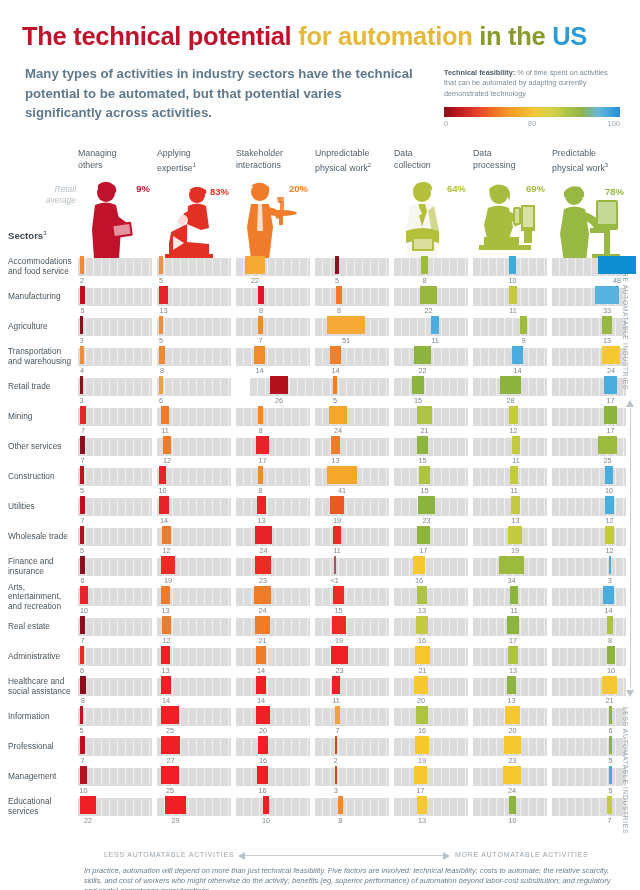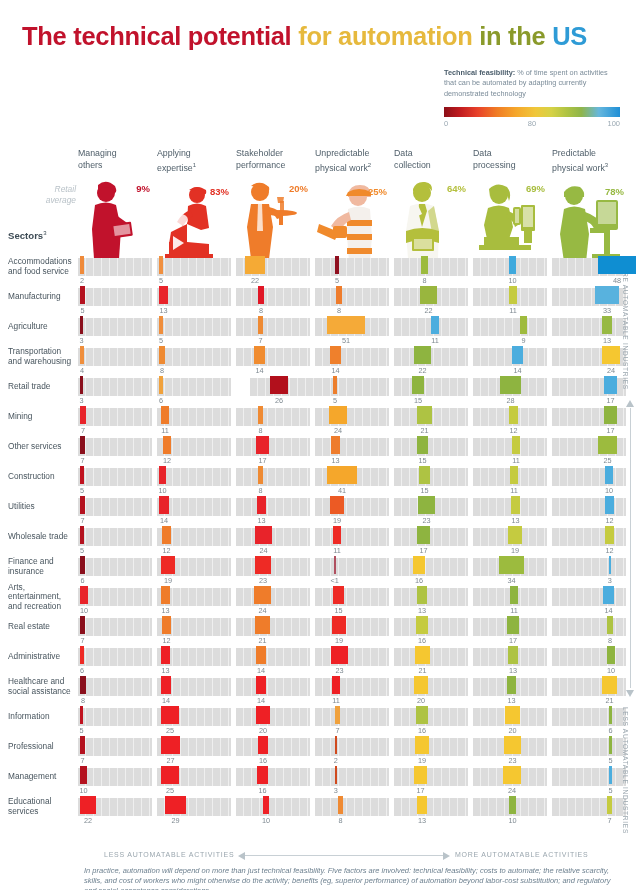--- a/index.html
+++ b/index.html
@@ -165,20 +165,21 @@
 </style>
 </head>
 <body>
 
 <div id="page">
 
   <div class="title">
     <span class="t1">The technical potential</span><span class="t2"> for automation</span><span class="t3"> in the</span><span class="t4"> US</span>
   </div>
 
+  <div class="subtitle">Many types of activities in industry sectors have the technical potential to be automated, but that potential varies significantly across activities.</div>
 
   <div class="legend">
     <div class="legend-text">
       <b>Technical feasibility:</b><span> % of time spent on activities that can be automated by adapting currently demonstrated technology</span>
     </div>
     <div class="legend-bar"></div>
     <div class="legend-ticks">
       <span class="lt0">0</span>
       <span class="lt50">80</span>
       <span class="lt100">100</span>
@@ -218,53 +219,38 @@
       <path d="M12 58 L12 72 L52 72 L52 60 L30 58 Z" fill="#e23124"></path>
       <path d="M33 26 Q24 30 20 38 L26 42 Q31 34 36 32 Z" fill="#e23124"></path>
       <ellipse cx="24" cy="36" rx="7" ry="6" fill="#ffffff" opacity="0.82"></ellipse>
       <path d="M8 70 L56 70 L56 78 L8 78 Z" fill="#e23124"></path>
       <path d="M16 52 l11 7 -11 7 Z" fill="#ffffff" opacity="0.9"></path>
     </svg>
           <div class="col-pct" style="color: rgb(226, 49, 36);">83%</div>
         </div>
       </div>
       <div class="col-head" style="left: 236px;">
-        <div class="col-title"><span>Stakeholder</span><br><span>performance</span></div>
+        <div class="col-title"><span>Stakeholder</span><br><span>interactions</span></div>
         <div class="col-fig">
           <svg width="62" height="78" viewBox="0 0 62 78">
       <circle cx="24" cy="11" r="9" fill="#ef7c2a"></circle>
       <path d="M15 5 Q24 -2 33 6 Q34 11 31 10 Q28 5 22 6 Z" fill="#ef7c2a"></path>
       <path d="M15 23 L33 23 L37 46 L33 78 L15 78 L11 46 Z" fill="#ef7c2a"></path>
       <path d="M22 23 L26 23 L27 50 L21 50 Z" fill="#ffffff" opacity="0.75"></path>
       <path d="M33 26 Q44 28 47 36 L41 38 Q38 32 32 32 Z" fill="#ef7c2a"></path>
       <rect x="43" y="34" width="4" height="10" fill="#ef7c2a"></rect>
       <ellipse cx="45" cy="32" rx="16" ry="3" fill="#ef7c2a"></ellipse>
       <rect x="44" y="20" width="4" height="11" fill="#ef7c2a" opacity="0.85"></rect>
       <path d="M41 16 l7 0 -1 6 -5 0 Z" fill="#ef7c2a" opacity="0.85"></path>
     </svg>
           <div class="col-pct" style="color: rgb(239, 124, 42);">20%</div>
         </div>
       </div>
       <div class="col-head" style="left: 315px;">
         <div class="col-title"><span>Unpredictable</span><br><span>physical work</span><sup>2</sup></div>
-        <div class="col-fig">
-          <svg width="66" height="78" viewBox="0 0 66 78">
-      <circle cx="43" cy="13" r="9" fill="#f0b9a0"></circle>
-      <path d="M33 10 Q35 1 45 1 Q55 1 56 10 L56 13 L33 13 Z" fill="#f0b9a0"></path>
-      <path d="M31 12 L56 12 L56 8 Q44 2 33 8 Z" fill="#f08a2c"></path>
-      <path d="M33 25 Q44 20 55 25 L57 52 L55 78 L34 78 L32 52 Z" fill="#f4f0ec"></path>
-      <rect x="32" y="36" width="25" height="6" fill="#f08a2c"></rect>
-      <rect x="32" y="50" width="25" height="6" fill="#f08a2c"></rect>
-      <rect x="32" y="64" width="25" height="6" fill="#f08a2c"></rect>
-      <path d="M34 28 Q22 32 16 42 L24 48 Q30 38 36 36 Z" fill="#f0b9a0"></path>
-      <path d="M4 40 L24 48 L20 56 L2 48 Z" fill="#f08a2c"></path>
-      <rect x="18" y="42" width="14" height="12" rx="2" fill="#f08a2c"></rect>
-    </svg>
-          <div class="col-pct" style="color: rgb(240, 138, 44);">25%</div>
-        </div>
       </div>
       <div class="col-head" style="left: 394px;">
         <div class="col-title"><span>Data</span><br><span>collection</span></div>
         <div class="col-fig">
           <svg width="62" height="78" viewBox="0 0 62 78">
       <circle cx="28" cy="12" r="9" fill="#b4bf3c"></circle>
       <path d="M19 8 Q22 0 31 1 Q39 2 38 10 Q34 5 27 6 Q22 6 19 11 Z" fill="#b4bf3c"></path>
       <path d="M16 25 Q28 20 40 25 L45 50 L44 78 L14 78 L12 50 Z" fill="#f7f6f0"></path>
       <path d="M25 23 L31 23 L33 30 L28 46 L24 30 Z" fill="#b4bf3c"></path>
       <path d="M16 25 L24 24 L28 33 L22 36 Z" fill="#f7f6f0"></path>

